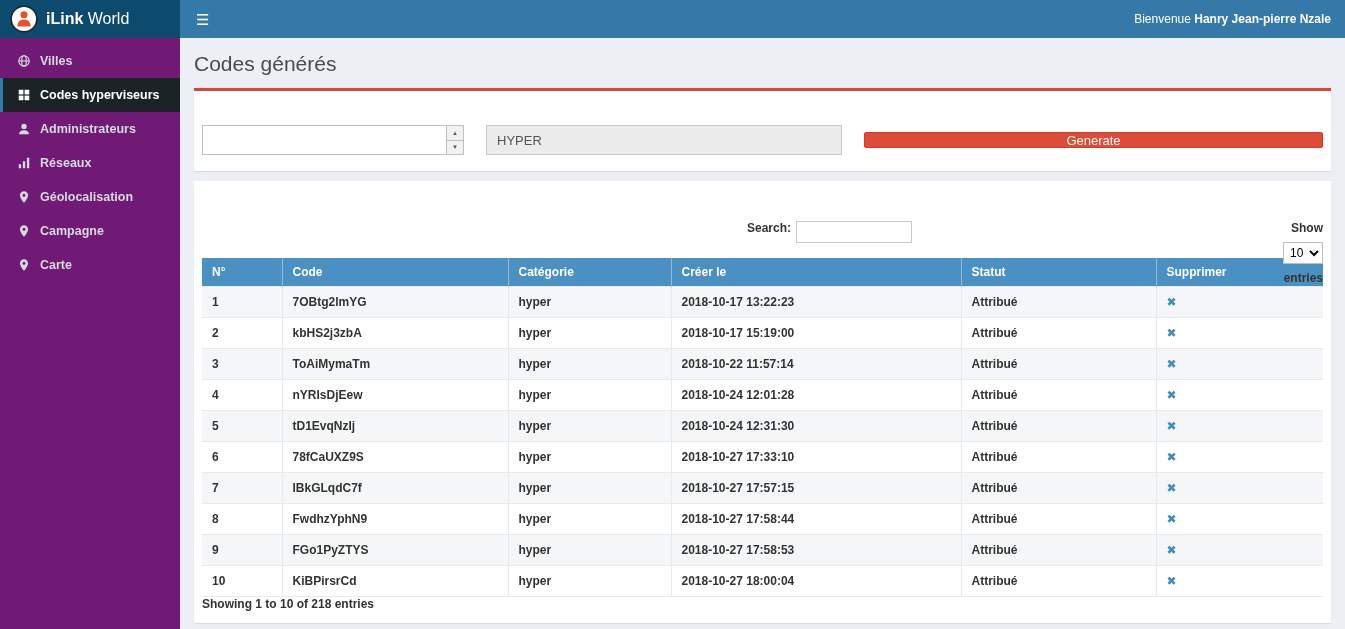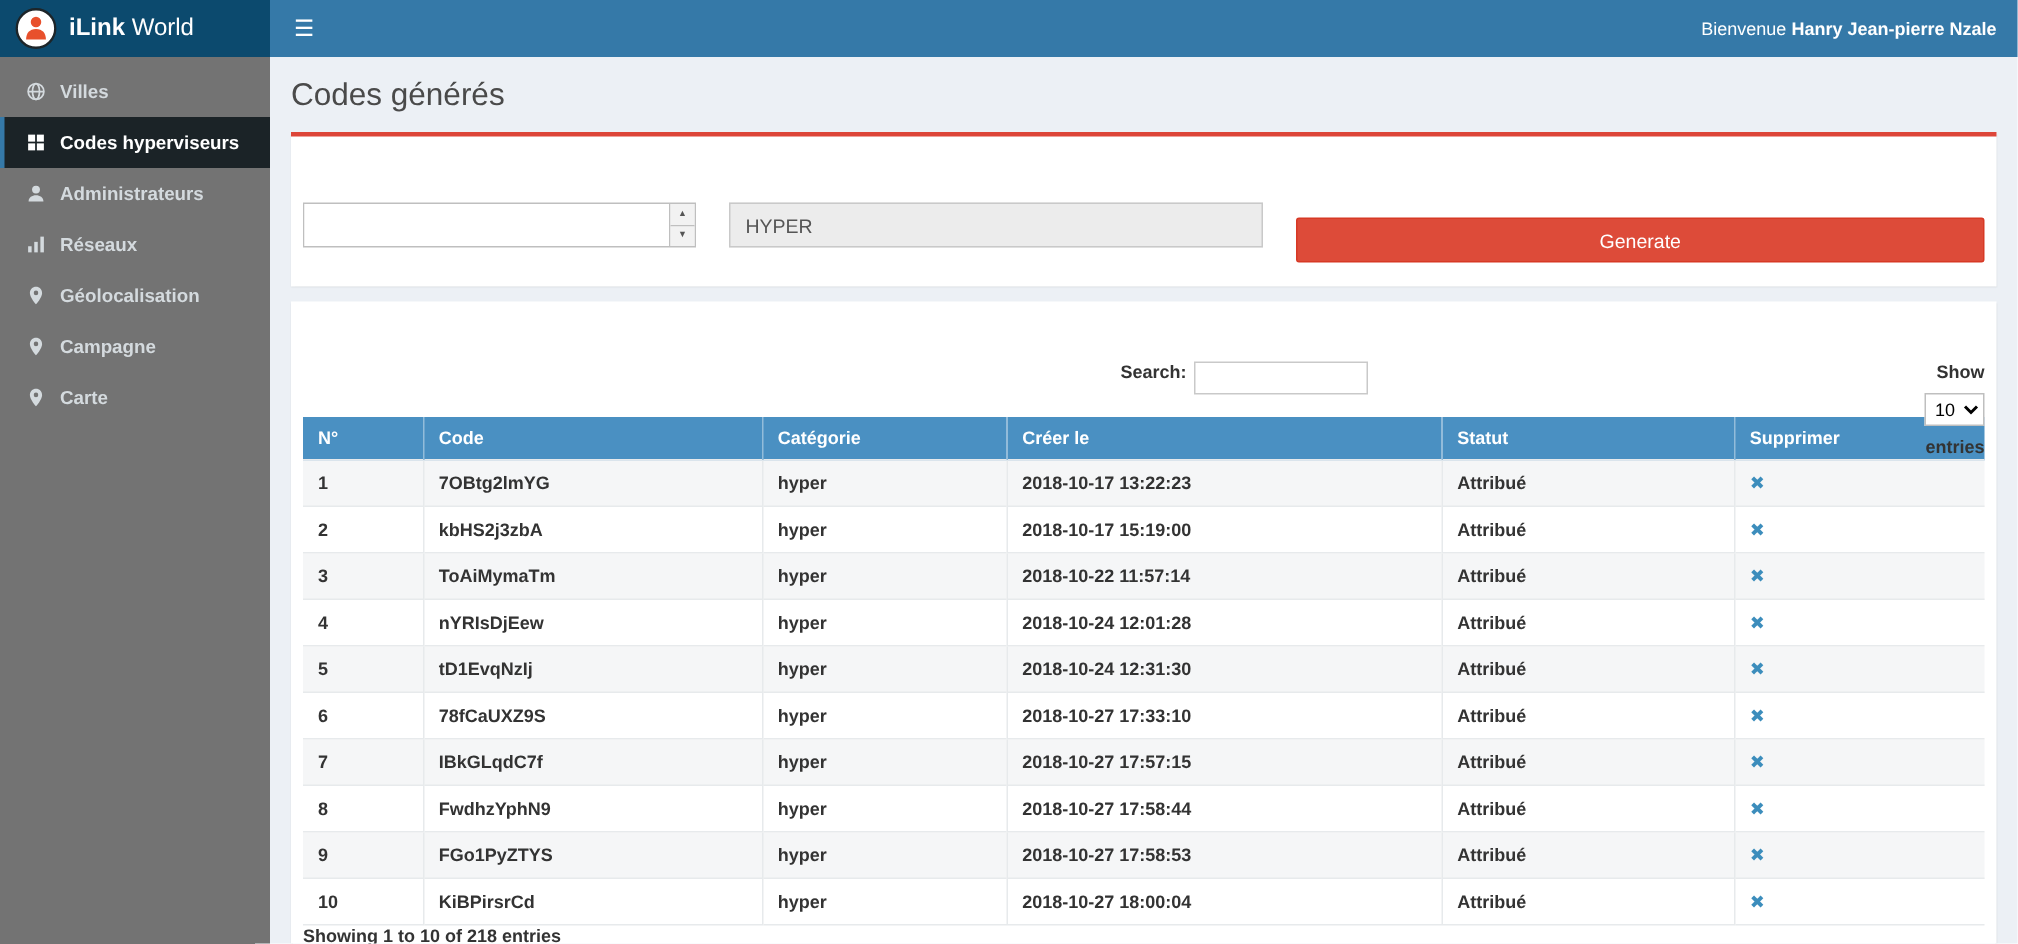--- a/index.html
+++ b/index.html
@@ -20,21 +20,21 @@
     background: #3579a8; display: flex; align-items: center; justify-content: space-between;
     padding: 0 14px 0 16px; z-index: 5;
   }
   .hamburger { color: #fff; font-size: 15px; cursor: pointer; line-height: 1; }
   .welcome { color: #fff; font-size: 12px; }
   .welcome b { font-weight: 700; }
 
   
   .sidebar {
     position: absolute; left: 0; top: 38px; bottom: 0; width: 180px;
-    background: #737373; padding-top: 6px;
+    background: #701a75; padding-top: 6px;
   }
   .menu-item {
     display: flex; align-items: center; gap: 9px;
     padding: 10px 14px; color: #d4dade; font-size: 12.5px; font-weight: 600;
     cursor: pointer; border-left: 3px solid transparent;
   }
   .menu-item .mi-icon { width: 14px; height: 14px; display: inline-flex; flex: 0 0 14px; }
   .menu-item .mi-icon svg { width: 14px; height: 14px; }
   .menu-item.active { background: #1b2327; color: #ffffff; border-left-color: #3579a8; }
 
@@ -63,22 +63,22 @@
     flex: 1; display: flex; align-items: center; justify-content: center;
     font-size: 6px; color: #555; cursor: pointer; background: #f2f2f2;
   }
   .spinner span:first-child { border-bottom: 1px solid #bfbfbf; }
 
   .cat-input {
     width: 356px; height: 30px; background: #ececec; border: 1px solid #c9c9c9;
     color: #555; font-size: 13px; padding: 0 10px; font-family: inherit;
   }
   .generate-btn {
-    flex: 1; height: 30px; background: #dd4b39; color: #fff; border: 1px solid #d73925;
-    font-size: 13px; cursor: pointer; border-radius: 2px; font-family: inherit; margin-top: 20px;
+    flex: 1; height: 16px; background: #dd4b39; color: #fff; border: 1px solid #d73925;
+    font-size: 13px; cursor: pointer; border-radius: 2px; font-family: inherit;
   }
 
   .table-box {
     margin: 10px 14px 0; background: #fff; box-shadow: 0 1px 1px rgba(0,0,0,.08);
     padding: 40px 8px 12px; position: relative;
   }
   .table-controls { position: relative; height: 24px; font-size: 12px; font-weight: 700; }
   .show-group { display: flex; align-items: flex-end; gap: 7px; flex-direction: column; }
   .length-select {
     height: 22px; font-size: 12px; border: 1px solid #bfbfbf; background: #fff;

